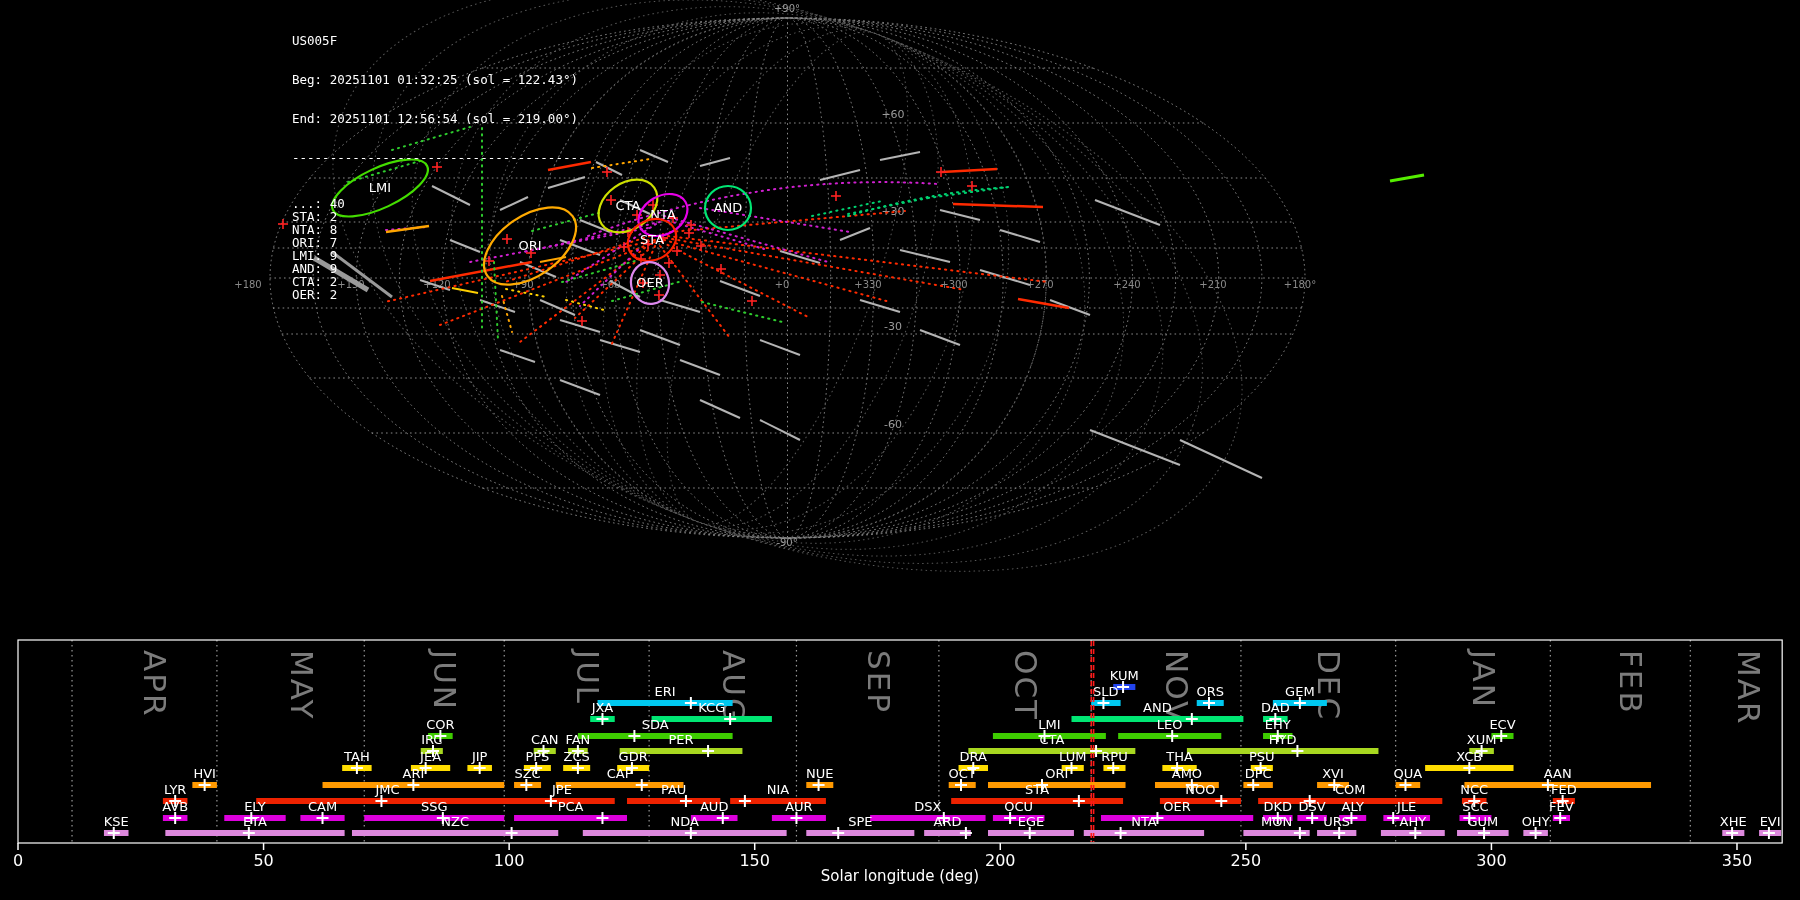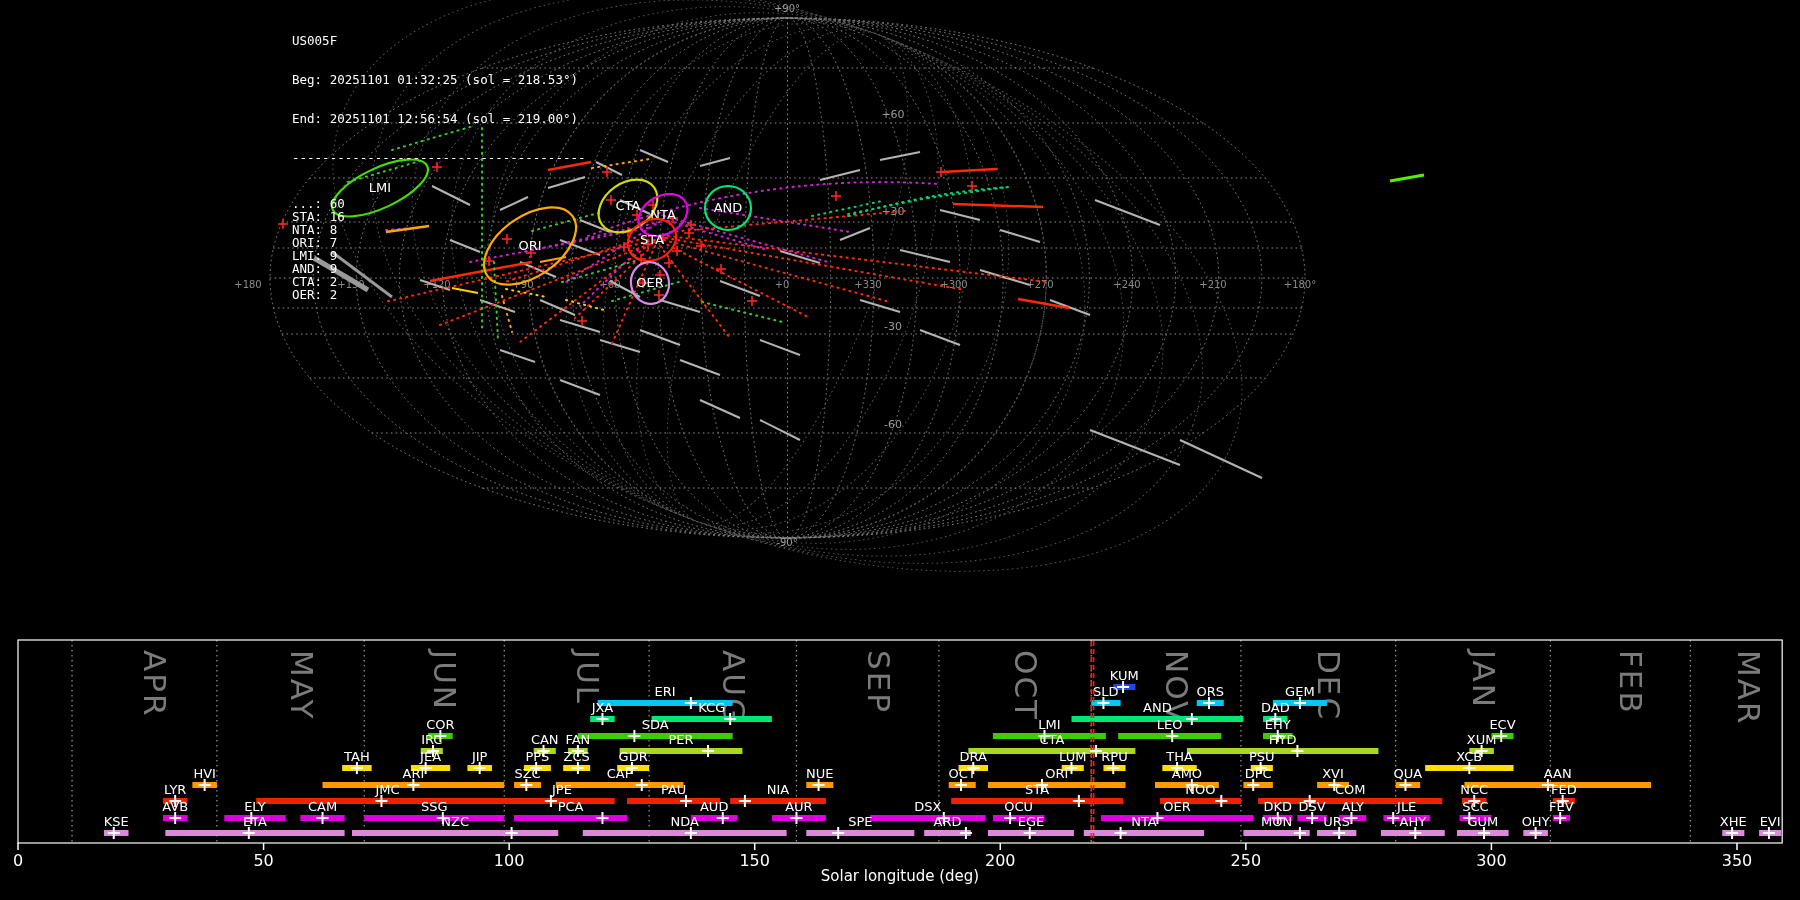--- a/index.html
+++ b/index.html
@@ -645,17 +645,17 @@
         <text x="1491.42" y="866" fill="#fff" font-size="16" text-anchor="middle" font-family="&quot;DejaVu Sans&quot;,sans-serif">300</text>
         <line x1="1736.9900000000002" y1="843" x2="1736.9900000000002" y2="850" stroke="#fff" stroke-width="1.5"></line>
         <text x="1736.9900000000002" y="866" fill="#fff" font-size="16" text-anchor="middle" font-family="&quot;DejaVu Sans&quot;,sans-serif">350</text>
         <text x="900" y="881" fill="#fff" font-size="15" text-anchor="middle" font-family="&quot;DejaVu Sans&quot;,sans-serif">Solar longitude (deg)</text>
       </g>
     </g>
   </svg>
 
 <div class="info">
   <div class="line">US005F</div>
-  <div class="line">Beg: 20251101 01:32:25 (sol = 218.53°)</div>
+  <div class="line">Beg: 20251101 01:32:25 (sol = 122.43°)</div>
   <div class="line">End: 20251101 12:56:54 (sol = 219.00°)</div>
   <div class="line">---------------------------------------</div>
-  <div class="counts"><div class="line">...: 60</div><div class="line">STA: 16</div><div class="line">NTA: 8</div><div class="line">ORI: 7</div><div class="line">LMI: 9</div><div class="line">AND: 9</div><div class="line">CTA: 2</div><div class="line">OER: 2</div></div>
+  <div class="counts"><div class="line">...: 40</div><div class="line">STA: 2</div><div class="line">NTA: 8</div><div class="line">ORI: 7</div><div class="line">LMI: 9</div><div class="line">AND: 9</div><div class="line">CTA: 2</div><div class="line">OER: 2</div></div>
 </div>
 
 </body></html>

